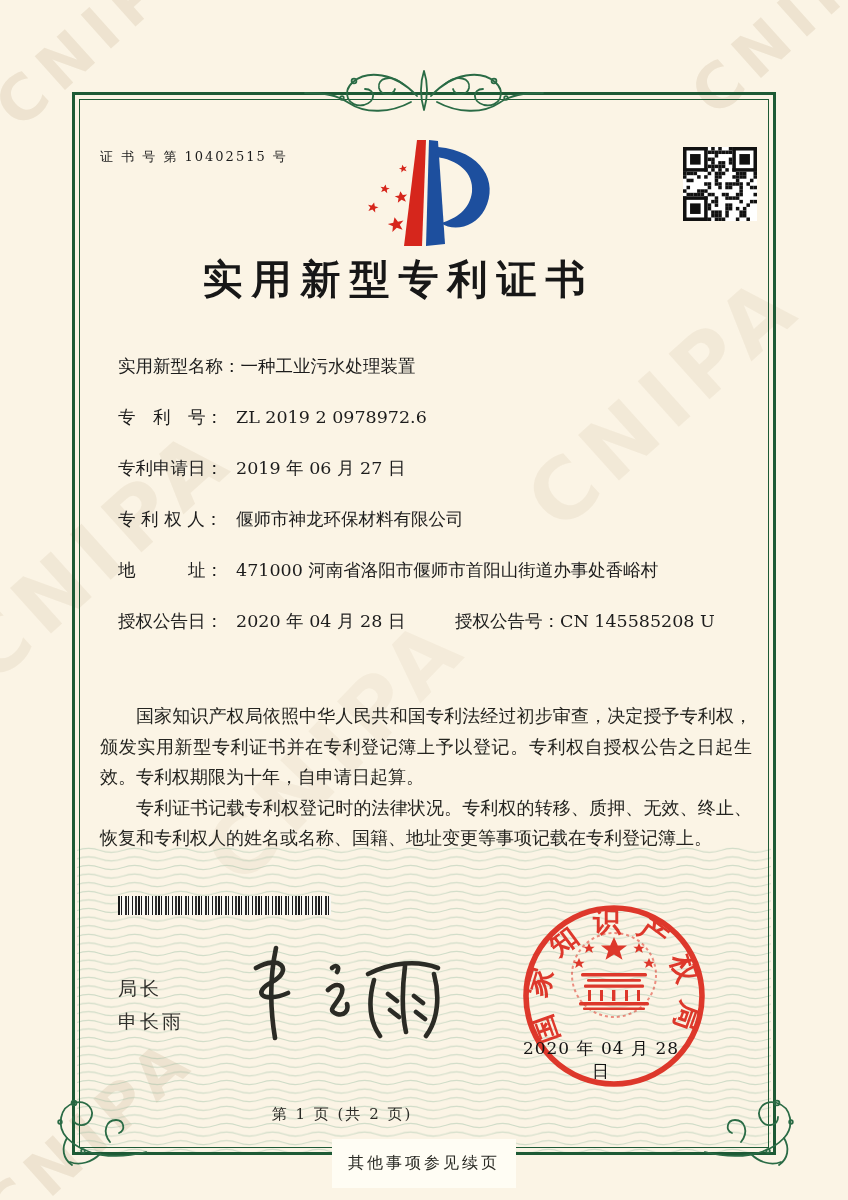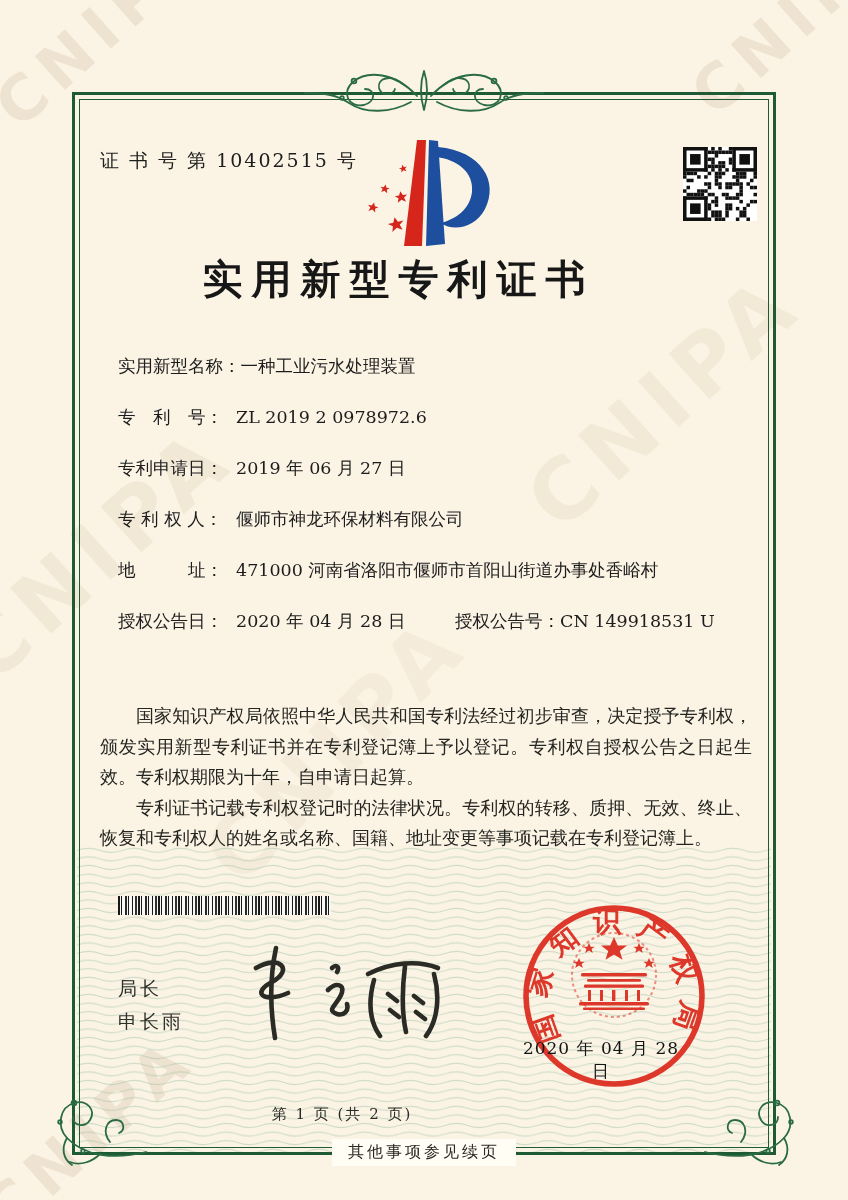--- a/index.html
+++ b/index.html
@@ -32,21 +32,21 @@
   }
   .ornament{ position:absolute; z-index:3; }
   .orn-top{ left:299px; top:64px; }
   .orn-bl{ left:50px; top:1090px; }
   .orn-br{ left:703px; top:1090px; transform:scaleX(-1); }
   
   .waveband{ position:absolute; left:77px; top:846px; z-index:1; }
   
   .cert-no{
     position:absolute; left:100px; top:148px; z-index:4;
-    font-size:19px; color:#1d1d1d; letter-spacing:2px;
+    font-size:13px; color:#1d1d1d; letter-spacing:2px;
   }
   .logo{ position:absolute; left:346px; top:134px; z-index:4; }
   .qr{ position:absolute; left:683px; top:147px; z-index:4; }
   .doc-title{
     position:absolute; left:0; top:252px; width:788px; z-index:4;
     text-align:center; font-size:40px; font-weight:bold; color:#171717;
     letter-spacing:9px; padding-left:9px;
   }
   
   .fields{ position:absolute; left:118px; top:352px; width:600px; z-index:4; }
@@ -80,21 +80,21 @@
   .seal-date{
     position:absolute; left:513px; top:1037px; width:176px; z-index:6;
     text-align:center; font-size:17px; color:#141414; letter-spacing:1px;
   }
   .page-no{
     position:absolute; left:0; top:1105px; width:684px; z-index:4;
     text-align:center; font-size:15px; color:#2a2a26; letter-spacing:2px;
   }
   .cont-note-wrap{ position:absolute; left:0; top:1139px; width:848px; text-align:center; z-index:4; }
   .cont-note{
-    display:inline-block; background:#fffdf4; padding:3px 16px;
+    display:inline-block; background:#fffdf4; padding:14px 16px;
     font-size:16px; color:#2a2a24; letter-spacing:3px;
   }
 </style>
 </head>
 <body>
 
 <div class="page">
 
   <div class="wm wm1">CNIPA</div>
   <div class="wm wm2">CNIPA</div>
@@ -337,21 +337,21 @@
       <span class="flabel">地　　　址：</span>
       <span class="fvalue">471000 河南省洛阳市偃师市首阳山街道办事处香峪村</span>
     </div>
     <div class="frow frow-double">
       <span class="col1">
         <span class="flabel">授权公告日：</span>
         <span class="fvalue">2020 年 04 月 28 日</span>
       </span>
       <span class="col2">
         <span class="flabel">授权公告号：</span>
-        <span class="fvalue">CN 149918531 U</span>
+        <span class="fvalue">CN 145585208 U</span>
       </span>
     </div>
   </div>
 
   <div class="bodytext">
     <p>国家知识产权局依照中华人民共和国专利法经过初步审查，决定授予专利权，颁发实用新型专利证书并在专利登记簿上予以登记。专利权自授权公告之日起生效。专利权期限为十年，自申请日起算。</p>
     <p>专利证书记载专利权登记时的法律状况。专利权的转移、质押、无效、终止、恢复和专利权人的姓名或名称、国籍、地址变更等事项记载在专利登记簿上。</p>
   </div>
 
   <div class="barcode"></div>

